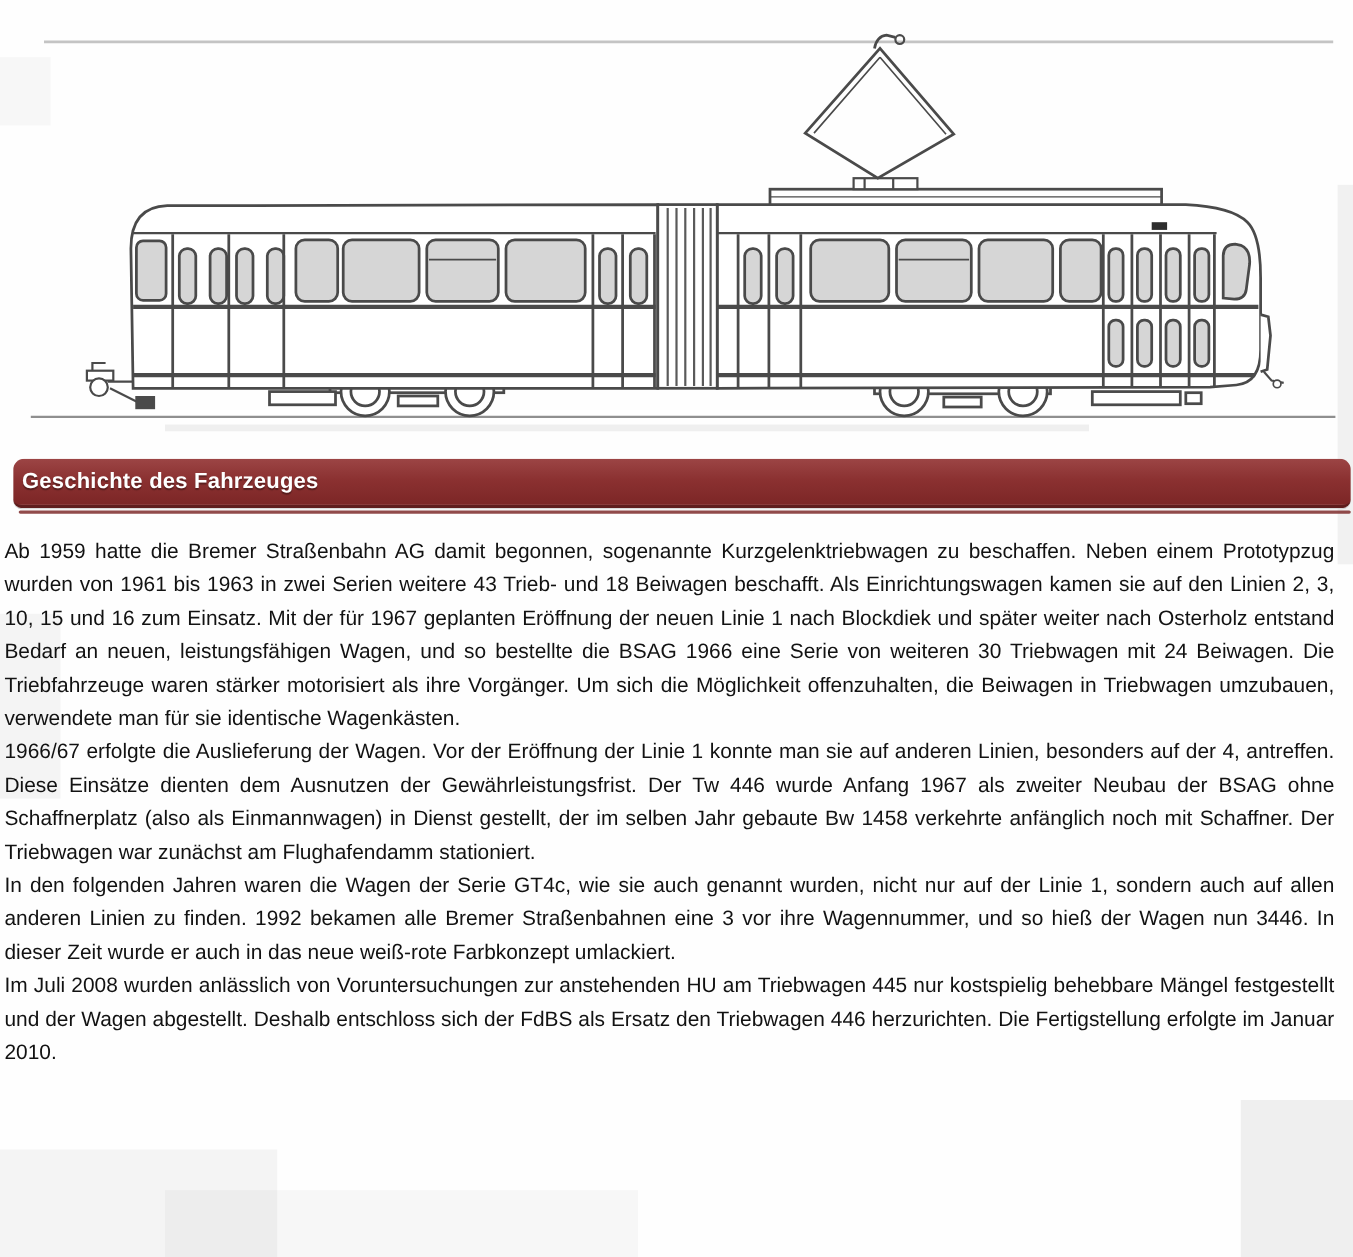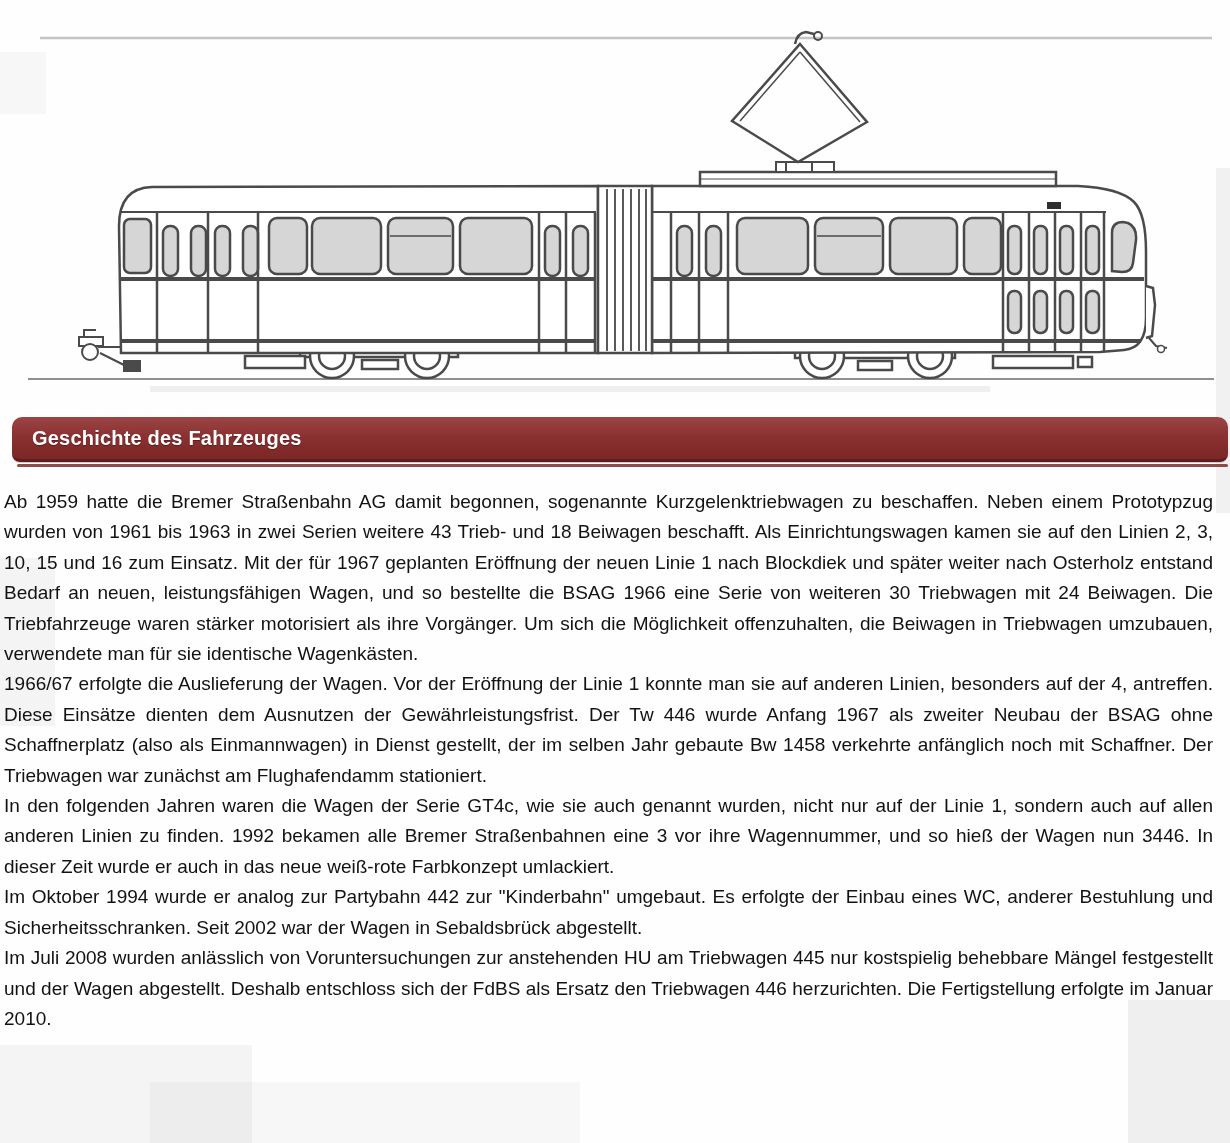--- a/index.html
+++ b/index.html
@@ -34,21 +34,21 @@
     border-radius:10px 10px 8px 8px;
     box-shadow:0 1px 0 #cfcfcf;
     z-index:2;
   }
   .section-bar::after{
     content:"";position:absolute;left:5px;right:0;bottom:-8px;height:3px;
     background:#7e2b2b;border-radius:2px;opacity:.85;
   }
   .section-title{
     display:block;
-    padding-left:20px;
+    padding-left:8px;
     line-height:42px;
     font-size:20px;
     font-weight:bold;
     color:#ffffff;
     letter-spacing:.2px;
     text-shadow:0 1px 1px rgba(0,0,0,.35);
   }
 
   .history{
     position:relative;z-index:2;
@@ -189,17 +189,16 @@
   </div>
 
   <div class="section-bar">
     <span class="section-title">Geschichte des Fahrzeuges</span>
   </div>
 
   <div class="history">
     <p>Ab 1959 hatte die Bremer Straßenbahn AG damit begonnen, sogenannte Kurzgelenktriebwagen zu beschaffen. Neben einem Prototypzug wurden von 1961 bis 1963 in zwei Serien weitere 43 Trieb- und 18 Beiwagen beschafft. Als Einrichtungswagen kamen sie auf den Linien 2, 3, 10, 15 und 16 zum Einsatz. Mit der für 1967 geplanten Eröffnung der neuen Linie 1 nach Blockdiek und später weiter nach Osterholz entstand Bedarf an neuen, leistungsfähigen Wagen, und so bestellte die BSAG 1966 eine Serie von weiteren 30 Triebwagen mit 24 Beiwagen. Die Triebfahrzeuge waren stärker motorisiert als ihre Vorgänger. Um sich die Möglichkeit offenzuhalten, die Beiwagen in Triebwagen umzubauen, verwendete man für sie identische Wagenkästen.</p>
     <p>1966/67 erfolgte die Auslieferung der Wagen. Vor der Eröffnung der Linie 1 konnte man sie auf anderen Linien, besonders auf der 4, antreffen. Diese Einsätze dienten dem Ausnutzen der Gewährleistungsfrist. Der Tw 446 wurde Anfang 1967 als zweiter Neubau der BSAG ohne Schaffnerplatz (also als Einmannwagen) in Dienst gestellt, der im selben Jahr gebaute Bw 1458 verkehrte anfänglich noch mit Schaffner. Der Triebwagen war zunächst am Flughafendamm stationiert.</p>
     <p>In den folgenden Jahren waren die Wagen der Serie GT4c, wie sie auch genannt wurden, nicht nur auf der Linie 1, sondern auch auf allen anderen Linien zu finden. 1992 bekamen alle Bremer Straßenbahnen eine 3 vor ihre Wagennummer, und so hieß der Wagen nun 3446. In dieser Zeit wurde er auch in das neue weiß-rote Farbkonzept umlackiert.</p>
-    <p>Im Oktober 1994 wurde er analog zur Partybahn 442 zur "Kinderbahn" umgebaut. Es erfolgte der Einbau eines WC, anderer Bestuhlung und Sicherheitsschranken. Seit 2002 war der Wagen in Sebaldsbrück abgestellt.</p>
     <p>Im Juli 2008 wurden anlässlich von Voruntersuchungen zur anstehenden HU am Triebwagen 445 nur kostspielig behebbare Mängel festgestellt und der Wagen abgestellt. Deshalb entschloss sich der FdBS als Ersatz den Triebwagen 446 herzurichten. Die Fertigstellung erfolgte im Januar 2010.</p>
   </div>
 
 </div>
 
 </body></html>

